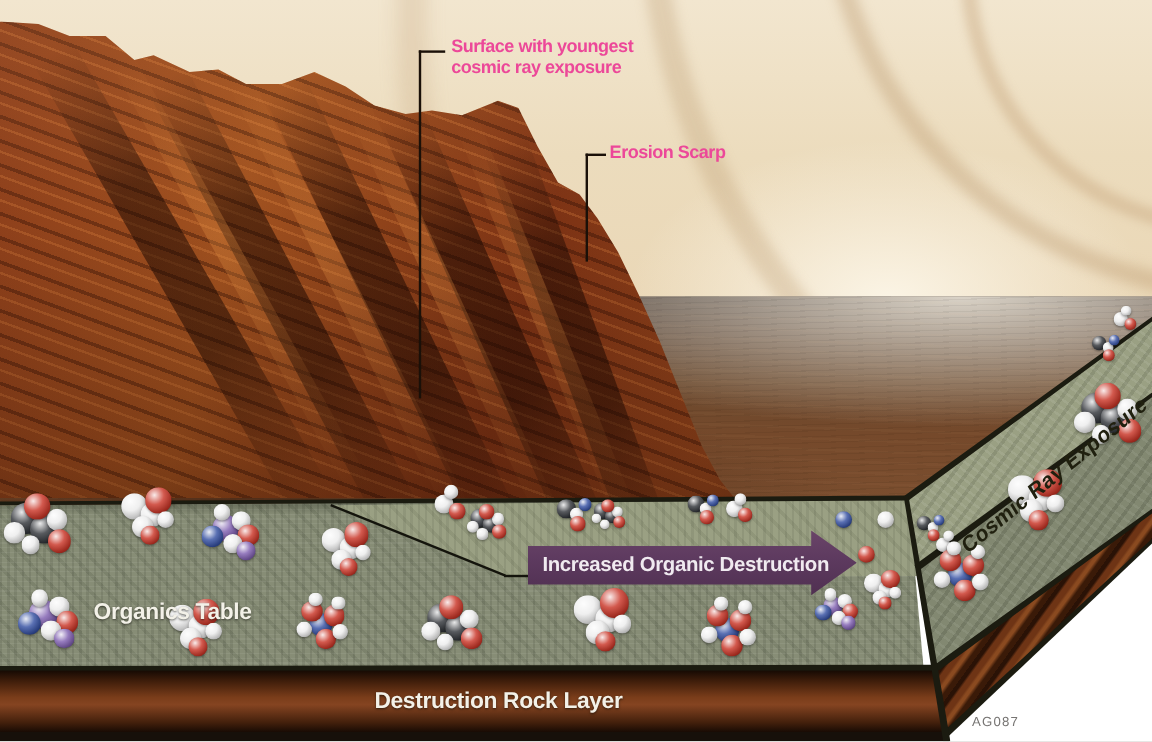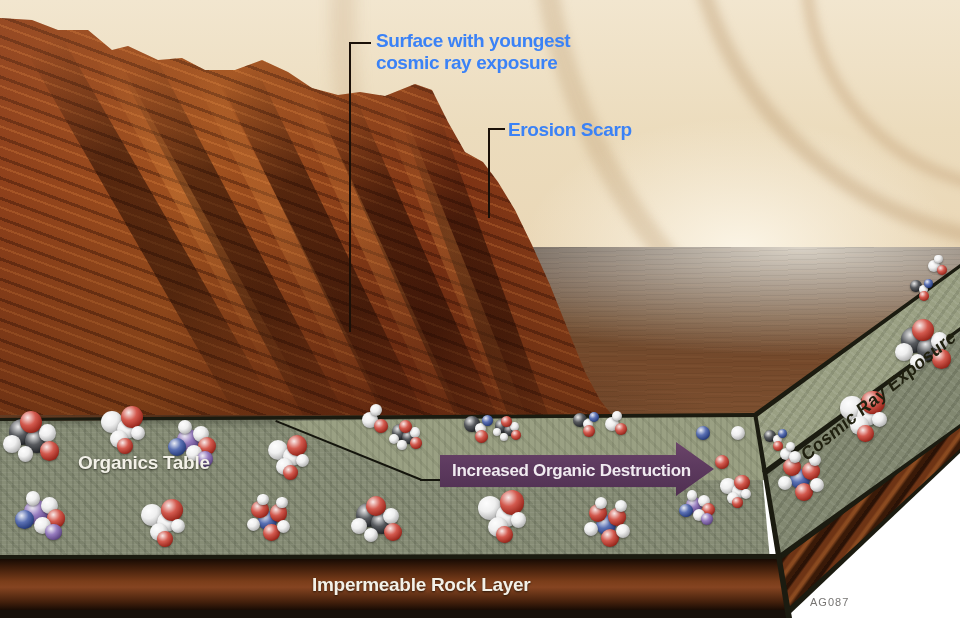--- a/index.html
+++ b/index.html
@@ -101,21 +101,21 @@
   .wline{background:#14140c;transform-origin:0 0;}
 
   
   .arrow{left:440px;top:440px;width:276px;height:58px;
     clip-path:polygon(0px 15px,236px 15px,236px 2px,274px 29px,236px 56px,236px 47px,0px 47px);
     background:linear-gradient(180deg,#6b4569 0%,#5d3a5f 45%,#4f2f50 100%);}
   .arrow-text{left:452px;top:455px;width:222px;height:32px;line-height:32px;text-align:center;
     color:#f0eaf0;font-size:17px;font-weight:bold;letter-spacing:-0.3px;white-space:nowrap;}
 
   
-  .lbl{color:#3b82f6;font-weight:bold;font-size:19px;letter-spacing:-0.4px;line-height:1.18;white-space:nowrap;}
+  .lbl{color:#ec4899;font-weight:bold;font-size:15px;letter-spacing:-0.4px;line-height:1.18;white-space:nowrap;}
   .lbl-white{color:#f3f1e8;font-weight:bold;font-size:19px;letter-spacing:-0.3px;white-space:nowrap;
              text-shadow:0 1px 2px rgba(10,10,5,0.65);}
   .cosmic{left:798px;top:448px;transform:rotate(-39deg) skewX(-8deg);transform-origin:0 0;
           color:#20200f;font-weight:bold;font-size:18px;letter-spacing:0.2px;white-space:nowrap;}
   .figcode{left:810px;top:596px;color:#767472;font-size:11px;letter-spacing:1px;}
   .lline{background:#1a1008;}
 
   
   .molecule{position:absolute;}
   .atom{position:absolute;border-radius:50%;
@@ -383,18 +383,18 @@
   <div class="abs lline" style="left:349px;top:42px;width:22px;height:2px;"></div>
   <div class="abs lline" style="left:349px;top:42px;width:2px;height:290px;"></div>
   <div class="abs lline" style="left:488px;top:128px;width:17px;height:2px;"></div>
   <div class="abs lline" style="left:488px;top:128px;width:2px;height:90px;"></div>
 
   <div class="abs lbl" style="left:376px;top:30px;">
     <div>Surface with youngest</div>
     <div>cosmic ray exposure</div>
   </div>
   <div class="abs lbl" style="left:508px;top:119px;">Erosion Scarp</div>
-  <div class="abs lbl-white" style="left:78px;top:452px;">Organics Table</div>
-  <div class="abs lbl-white" style="left:312px;top:574px;">Impermeable Rock Layer</div>
+  <div class="abs lbl-white" style="left:78px;top:500px;">Organics Table</div>
+  <div class="abs lbl-white" style="left:312px;top:574px;">Destruction Rock Layer</div>
   <div class="abs cosmic">Cosmic Ray Exposure</div>
   <div class="abs figcode">AG087</div>
 
 </div>
 
 </body></html>

